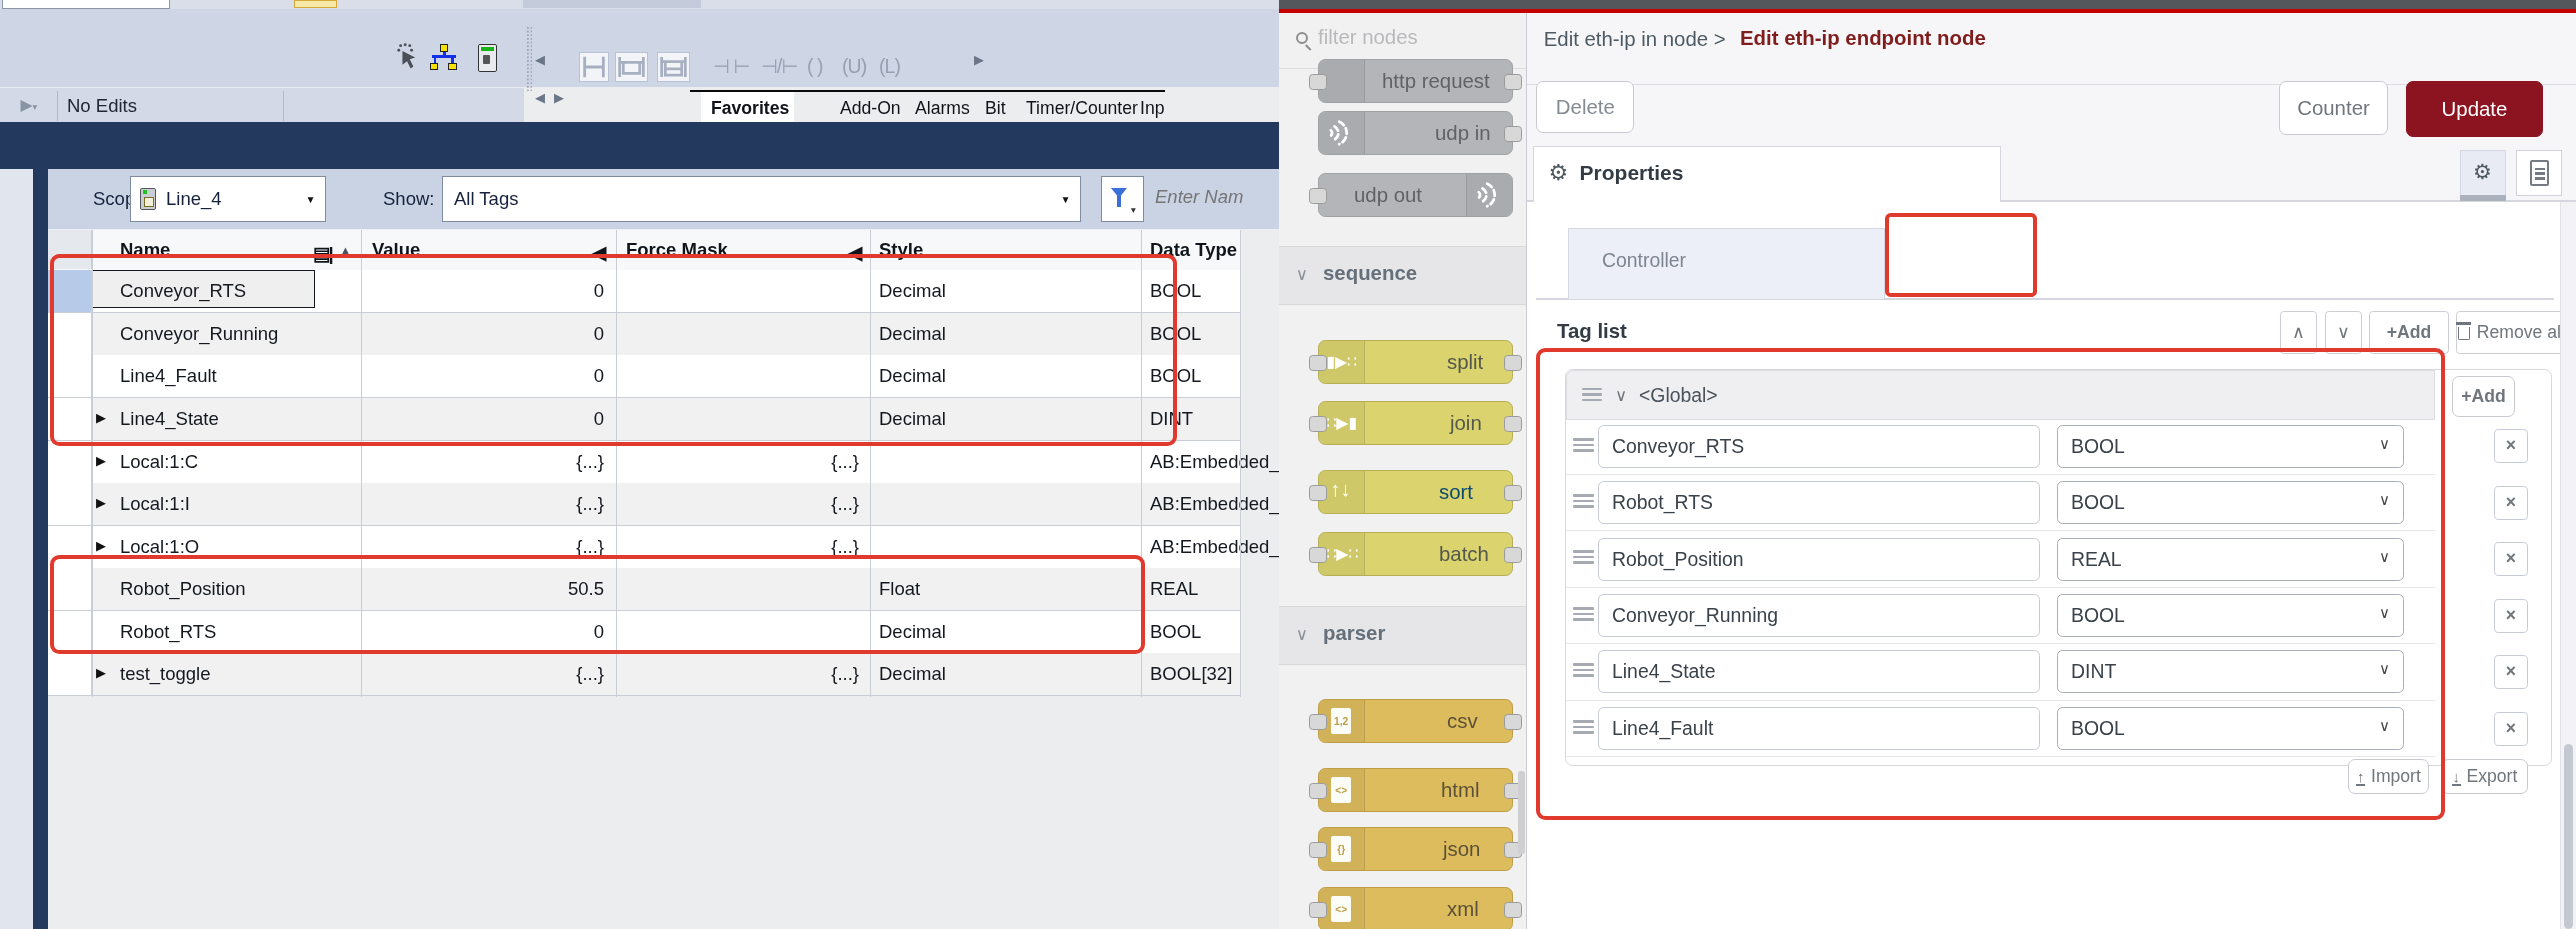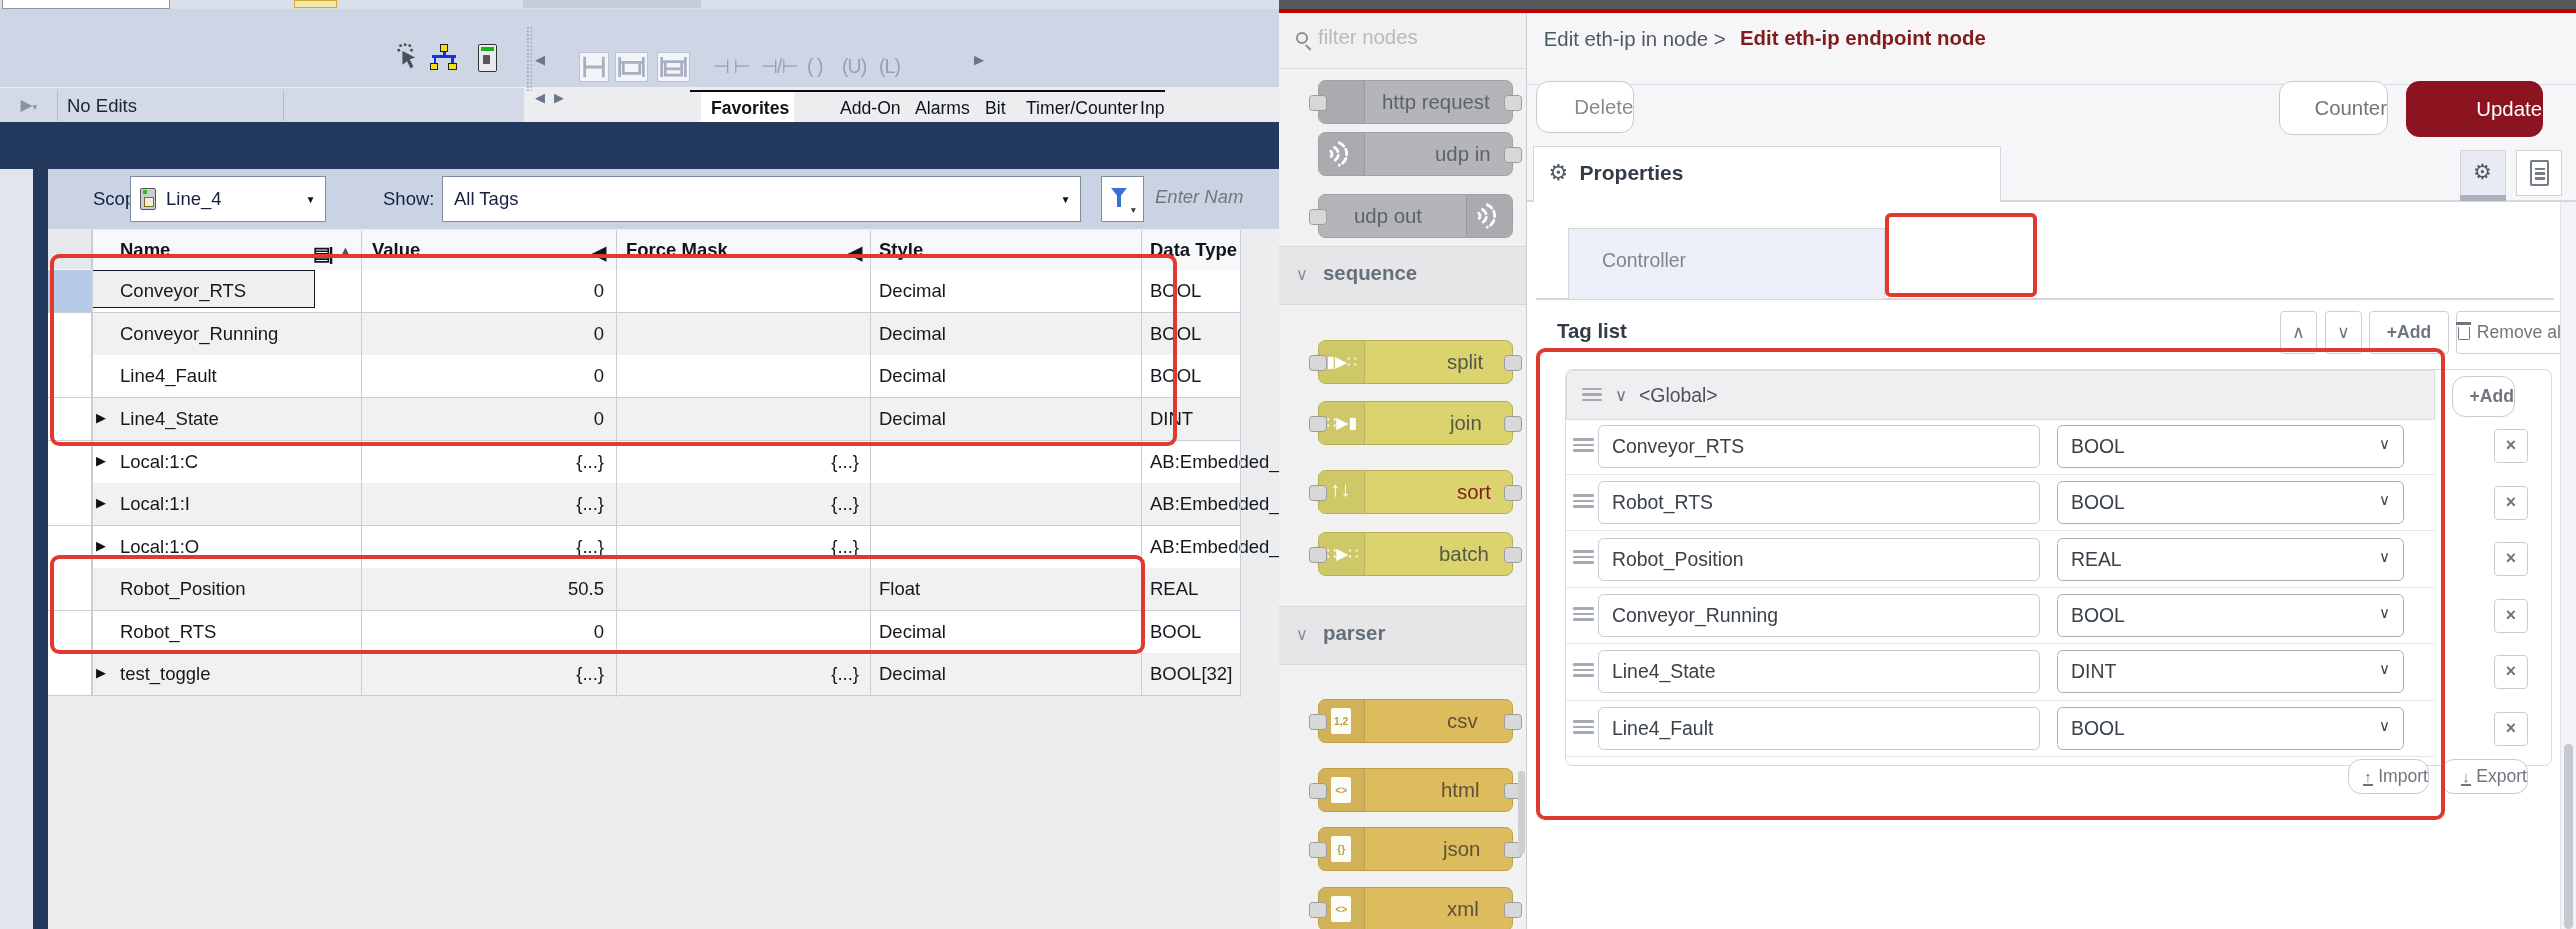--- a/index.html
+++ b/index.html
@@ -99,36 +99,36 @@
   .pal-input { position:absolute; left:39px; top:13px; width:185px; font-size:20.4px; color:#6B6B6E; background:transparent; border:none; outline:none; }
   .pal-input::placeholder { color:#B9B9BC; }
   .pal-cat { position:absolute; left:0; width:248px; height:59px; background:#E6E6E9; border-top:0.9px solid #D8D8DB; border-bottom:0.9px solid #D8D8DB; }
   .pal-cat .chev { position:absolute; left:16.7px; top:16.7px; color:#8A9096; font-size:16.7px; }
   .pal-cat .lbl { position:absolute; left:44px; top:15px; font-weight:bold; font-size:20.4px; color:#66707A; }
   .node { position:absolute; left:39px; width:195px; height:44px; border-radius:7.4px; border:0.9px solid #9FA1A4; }
   .node .lbl { position:absolute; top:10.2px; font-size:20.4px; color:#5F6368; }
   .node .icoarea { position:absolute; top:0; width:46px; height:100%; background:rgba(0,0,0,0.05); }
   .node .icoarea.l { left:0; border-right:0.9px solid rgba(0,0,0,0.1); border-radius:7.4px 0 0 7.4px; }
   .node .icoarea.r { right:0; border-left:0.9px solid rgba(0,0,0,0.1); border-radius:0 7.4px 7.4px 0; }
-  .node.gray { background:#B3B5B8;margin-top:21px; }
+  .node.gray { background:#B3B5B8; }
   .node.khaki { background:#DBD36E; border-color:#B6AD55; }
   .node.tan { background:#DDBC5D; border-color:#BE9D44; }
   .port { position:absolute; width:18.5px; height:15.7px; background:#D8D8D8; border:0.9px solid #9B9B9B; border-radius:3.7px; top:14px; }
   .port.l { left:-10.2px; } .port.r { right:-10.2px; }
   .seq-glyph { position:absolute; left:7.4px; top:11px; color:#fff; font-size:15.7px; letter-spacing:0; }
   .file-ico { position:absolute; left:12px; top:8.3px; width:20.4px; height:26px; background:#FDFDF8; border-radius:1.9px; }
   .file-ico span { position:absolute; left:0; top:7.4px; width:100%; text-align:center; font-size:10.2px; font-weight:bold; color:#BE9D44; }
   .wifi { position:absolute; top:7.4px; }
 
   
   .editor { left:1527px; top:13px; width:1049px; height:916px; background:#F6F6F9; }
   .crumb { position:absolute; left:0; top:0; width:100%; height:72px; border-bottom:0.9px solid #DCDCE3; }
   .crumb .p1 { color:#4D5A63; font-size:20.4px; }
   .crumb .p2 { color:#7f1d1d; font-size:20.4px; font-weight:bold; }
-  .btn { position:absolute; background:#fff; border:0.9px solid #C9C9D2; border-radius:13px; text-align:right; color:#848B93; cursor:pointer; }
+  .btn { position:absolute; background:#fff; border:0.9px solid #C9C9D2; border-radius:7px; text-align:center; color:#848B93; cursor:pointer; }
   .btn-update { background:#8C1420; border-color:#8C1420; color:#fff; }
   .propline { position:absolute; left:0; top:187px; width:100%; height:1.9px; background:#D6D6DE; }
   .prop-tab { position:absolute; left:5.6px; top:133px; width:468px; height:56px; background:#fff; border:0.9px solid #D6D6DE; border-bottom:none; z-index:2; }
   .prop-tab .g { color:#4E585F; font-size:22px; }
   .prop-tab .t { color:#333C45; font-size:21px; font-weight:bold; }
   .sq-btn { position:absolute; width:46px; height:46px; top:137px; }
   .doc-ico { position:absolute; left:13px; top:9.3px; width:19.4px; height:26px; border:2.3px solid #757B84; border-radius:1.9px; background:#fff; }
   .doc-ico i { position:absolute; left:2.8px; right:2.8px; height:2.3px; background:#757B84; }
   .content { position:absolute; left:0; top:189px; width:1033px; height:728px; background:#fff; }
   .subline { position:absolute; left:9.3px; top:96px; width:1018px; height:1.9px; background:#D6D6DE; }
@@ -428,21 +428,21 @@
       <span class="port l"></span>
         <span class="port r"></span>
       <span class="lbl" style="left:131px; color:#55584D;">join</span>
     </div>
     <div class="node khaki" style="top:457px;">
       <div class="icoarea l">
           <span class="seq-glyph" style="font-size:20.4px; top:7.4px; left:11px;">↑↓</span>
         </div>
       <span class="port l"></span>
         <span class="port r"></span>
-      <span class="lbl" style="left:138px; color:#7f1d1d;">sort</span>
+      <span class="lbl" style="left:120px; color:#0c4a6e;">sort</span>
     </div>
     <div class="node khaki" style="top:519px;">
       <div class="icoarea l">
           <span class="seq-glyph">∷▶∷</span>
         </div>
       <span class="port l"></span>
         <span class="port r"></span>
       <span class="lbl" style="left:120px; color:#55584D;">batch</span>
     </div>
 

